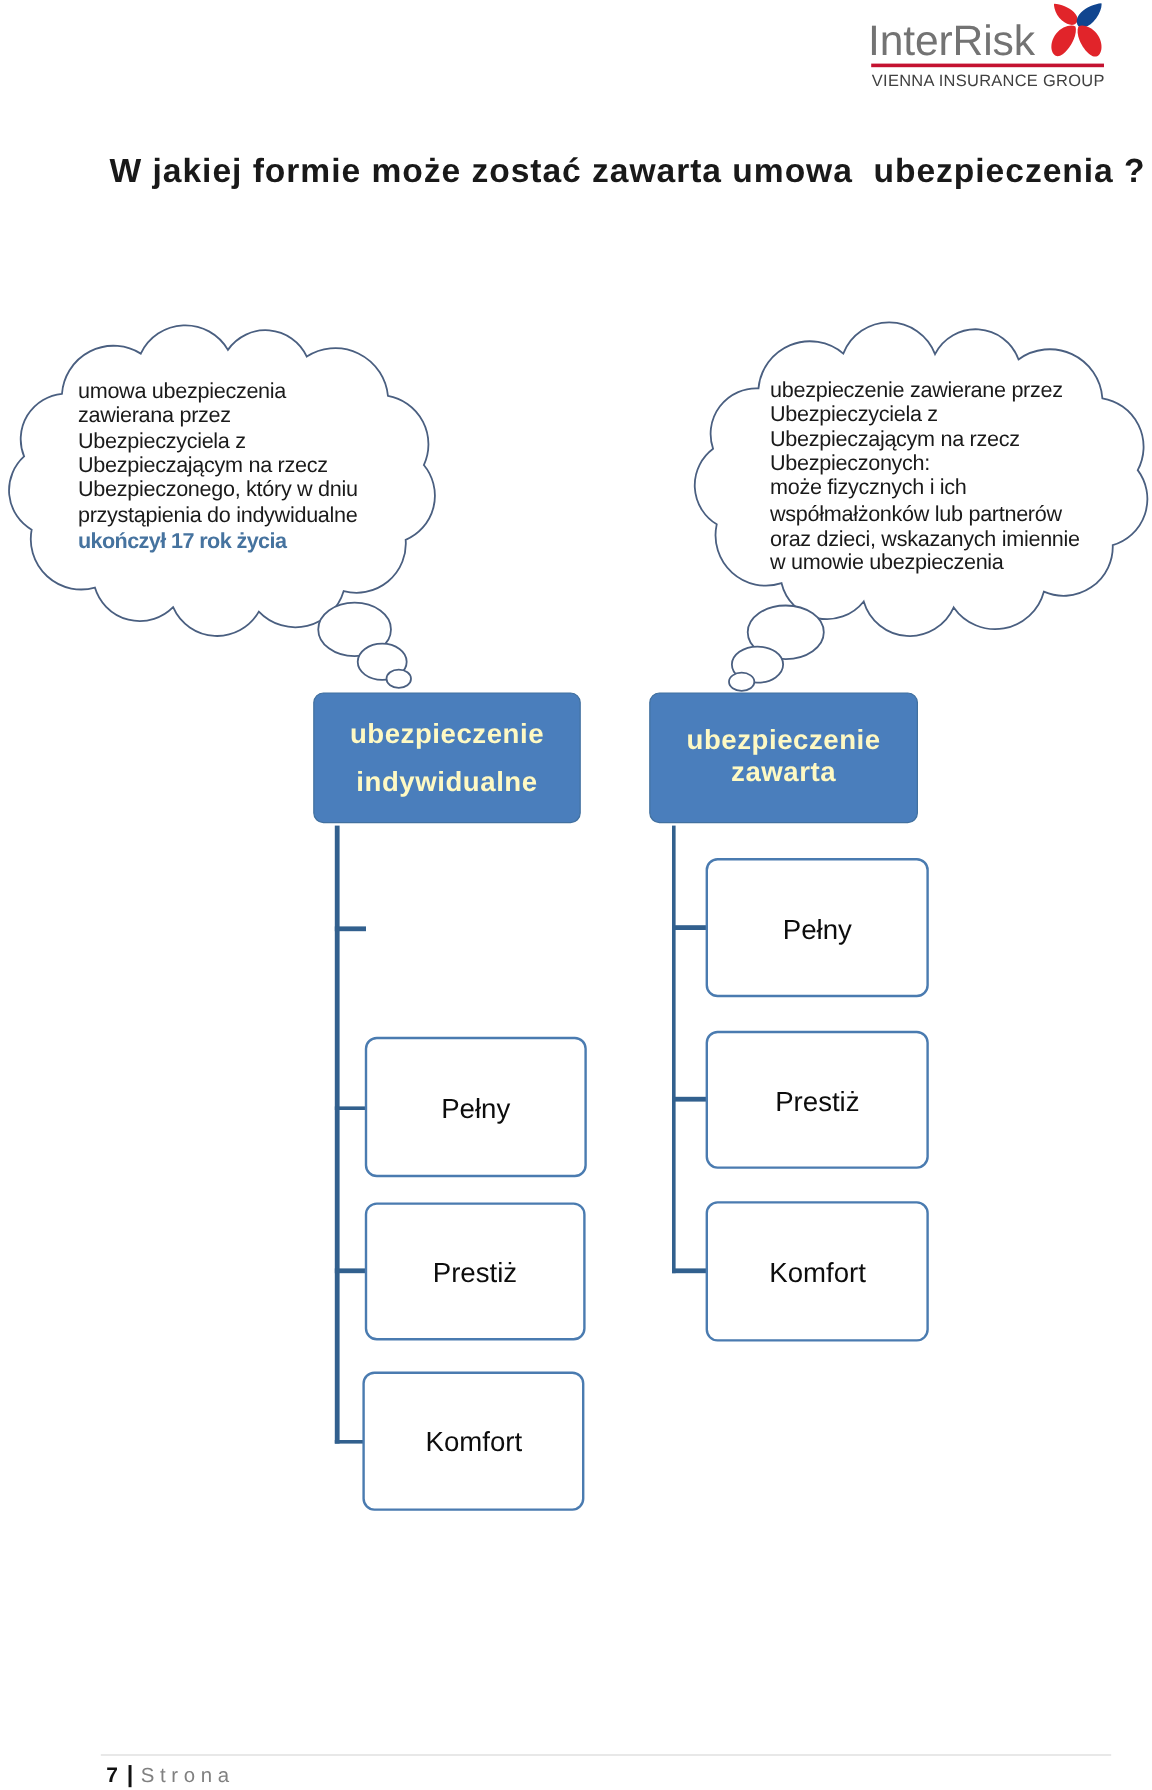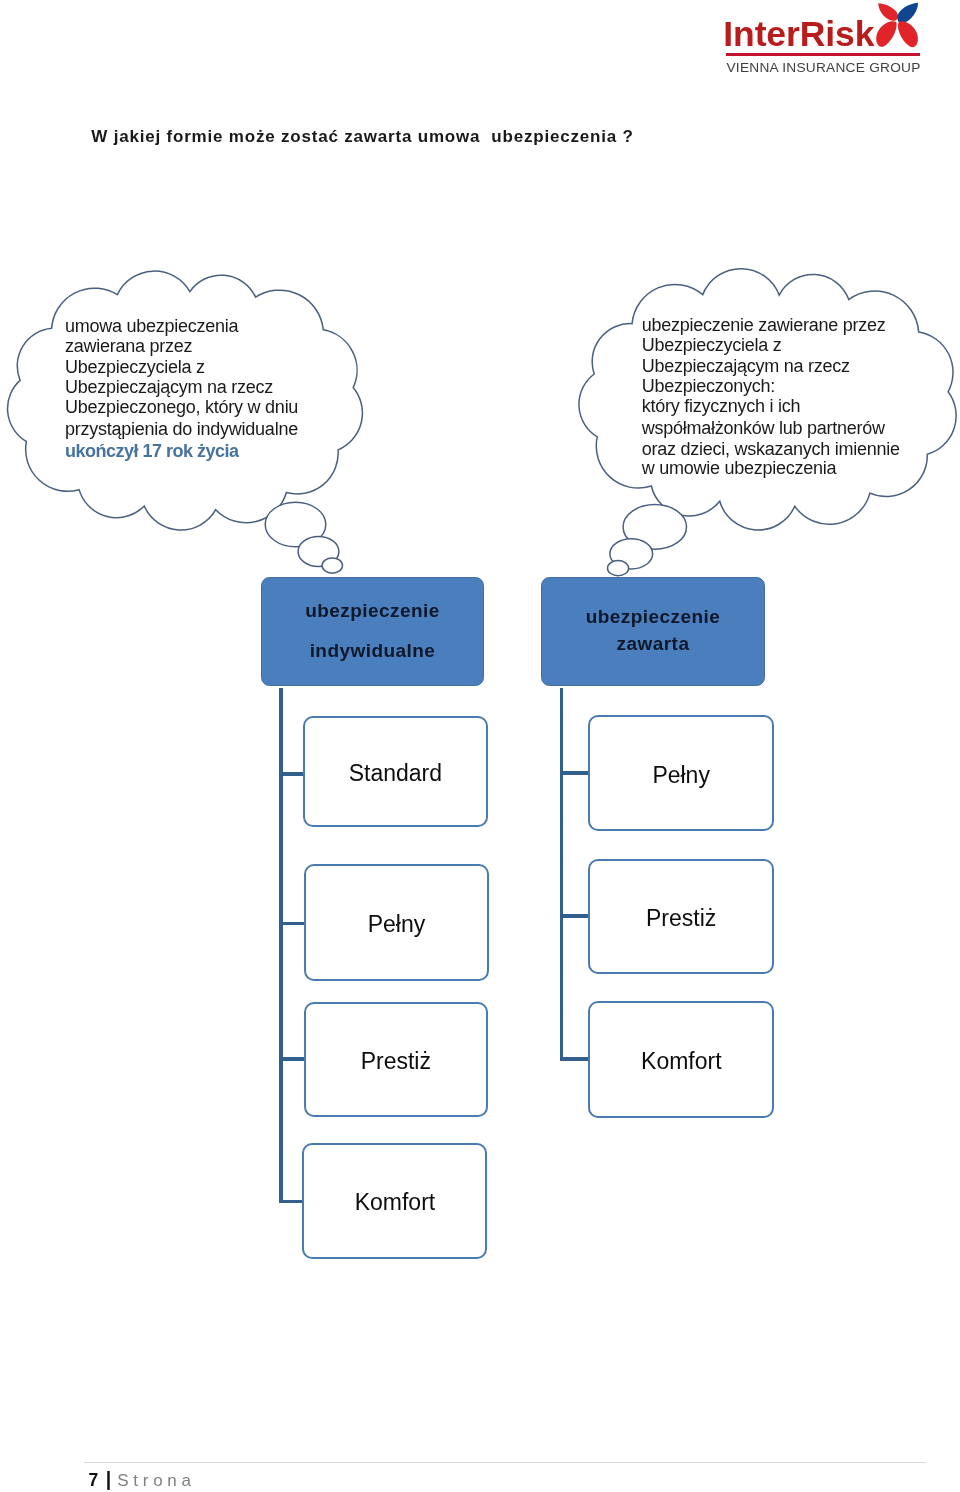--- a/index.html
+++ b/index.html
@@ -1,40 +1,40 @@
 <!DOCTYPE html>
 <html><head>
 <meta charset="utf-8">
 <style>
   html,body{margin:0;padding:0;}
   body{width:960px;height:1492px;background:#ffffff;font-family:"Liberation Sans",sans-serif;position:relative;overflow:hidden;}
   .page{position:absolute;left:0;top:0;width:960px;height:1492px;}
 
   
   #logo{position:absolute;left:725.8px;top:0px;width:200px;height:76px;}
-  #logo .wordmark{position:absolute;left:-2.5px;top:17.2px;font-weight:bold;font-size:35.5px;color:#b91c1c;letter-spacing:-0.1px;line-height:35.5px;white-space:pre;}
+  #logo .wordmark{position:absolute;left:-2.5px;top:17.2px;font-weight:normal;font-size:35.5px;color:#737373;letter-spacing:-0.1px;line-height:35.5px;white-space:pre;}
   #logo .rule{position:absolute;left:0;top:52.9px;width:194px;height:3px;background:#c41230;}
   #logo .sub{position:absolute;left:0.7px;top:60.6px;font-size:13.7px;color:#404040;letter-spacing:0.25px;line-height:14px;white-space:pre;}
   #logo .mark{position:absolute;left:148.2px;top:2px;}
 
   
-  #heading{position:absolute;left:91.3px;top:126.5px;font-weight:bold;font-size:17px;color:#191919;letter-spacing:0.8px;white-space:pre;}
+  #heading{position:absolute;left:91.3px;top:126.5px;font-weight:bold;font-size:28px;color:#191919;letter-spacing:0.8px;white-space:pre;}
 
   
   .cloud{position:absolute;}
   .cloudtext{position:absolute;font-size:18px;letter-spacing:-0.25px;color:#1a1a1a;line-height:20.3px;white-space:pre;}
   #c1text div:nth-child(6){margin-top:1.4px;}
   #c1text div:nth-child(7){margin-top:2.0px;}
   #c2text div:nth-child(6){margin-top:1.4px;}
   #c2text div:nth-child(7){margin-top:1.0px;}
   #c2text div:nth-child(8){margin-top:-1.5px;}
   .hl{color:#46739f;font-weight:bold;letter-spacing:-0.5px;}
 
   
-  .bluebox{position:absolute;background:#4a7ebc;border:1px solid #41709f;box-sizing:border-box;border-radius:8.5px;color:#0f172a;font-weight:bold;font-size:19px;letter-spacing:0.45px;text-align:center;}
+  .bluebox{position:absolute;background:#4a7ebc;border:1px solid #41709f;box-sizing:border-box;border-radius:8.5px;color:#fef9c3;font-weight:bold;font-size:23px;letter-spacing:0.45px;text-align:center;}
   .bluebox span{position:absolute;left:0;right:0;}
   
   .wbox{position:absolute;background:#fff;border:2.6px solid #4a7bb0;border-radius:10px;display:flex;align-items:center;justify-content:center;font-size:23px;color:#0d0d0d;box-sizing:border-box;}
   .wbox span{display:block;transform:translateY(1.5px);}
 
   .conn{position:absolute;background:#32608e;}
 
   
   #footrule{position:absolute;left:84.4px;top:1461.6px;width:842px;height:1.2px;background:#dadada;}
   #footer{position:absolute;left:88.5px;top:1468.5px;font-size:17px;letter-spacing:0px;color:#808080;white-space:pre;line-height:20px;}
@@ -72,43 +72,40 @@
     <div class="cloudtext" id="c1text" style="left:65px;top:58px;"><div>umowa ubezpieczenia</div><div>zawierana przez</div><div>Ubezpieczyciela z</div><div>Ubezpieczającym na rzecz</div><div>Ubezpieczonego, który w dniu</div><div>przystąpienia do indywidualne</div><div class="hl">ukończył 17 rok życia</div></div>
   </div>
 
   <div class="cloud" id="cloud2" style="left:570px;top:258px;">
     <svg width="390" height="325" viewBox="0 0 390 325">
       <path id="c2path" fill="#ffffff" stroke="#4a5f80" stroke-width="1.5" stroke-linecap="round" d="M209.20 37.06 A38.00 38.00 0 0 1 278.77 41.53 A44.00 44.00 0 0 1 348.65 73.91 A41.00 41.00 0 0 1 378.10 133.78 A40.00 40.00 0 0 1 357.29 196.26 A41.00 41.00 0 0 1 299.89 235.08 A42.00 42.00 0 0 1 224.76 248.18 A40.00 40.00 0 0 1 149.77 243.21 A39.00 39.00 0 0 1 81.29 227.99 A42.00 42.00 0 0 1 27.27 178.95 A38.00 38.00 0 0 1 24.24 115.98 A38.00 38.00 0 0 1 62.06 65.67 A43.00 43.00 0 0 1 132.73 36.64 A41.00 41.00 0 0 1 209.20 37.06 Z"></path>
       <ellipse cx="84.8" cy="268.9" rx="31.7" ry="22.3" fill="#fff" stroke="#4a5f80" stroke-width="1.5"></ellipse>
       <ellipse cx="61.25" cy="295.85" rx="21.35" ry="15.05" fill="#fff" stroke="#4a5f80" stroke-width="1.5"></ellipse>
       <ellipse cx="48.05" cy="310.15" rx="10.55" ry="7.55" fill="#fff" stroke="#4a5f80" stroke-width="1.5"></ellipse>
     </svg>
-    <div class="cloudtext" id="c2text" style="left:71.7px;top:57px;"><div>ubezpieczenie zawierane przez</div><div>Ubezpieczyciela z</div><div>Ubezpieczającym na rzecz</div><div>Ubezpieczonych:</div><div>który fizycznych i ich</div><div>współmałżonków lub partnerów</div><div>oraz dzieci, wskazanych imiennie</div><div>w umowie ubezpieczenia</div></div>
+    <div class="cloudtext" id="c2text" style="left:71.7px;top:57px;"><div>ubezpieczenie zawierane przez</div><div>Ubezpieczyciela z</div><div>Ubezpieczającym na rzecz</div><div>Ubezpieczonych:</div><div>może fizycznych i ich</div><div>współmałżonków lub partnerów</div><div>oraz dzieci, wskazanych imiennie</div><div>w umowie ubezpieczenia</div></div>
   </div>
 
   <div class="conn" style="left:279.3px;top:688px;width:3.3px;height:515.4px;"></div>
   <div class="conn" style="left:560.2px;top:688px;width:3.1px;height:372.6px;"></div>
   <div class="conn" style="left:279.3px;top:772.1px;width:25.5px;height:3.7px;"></div>
   <div class="conn" style="left:279.3px;top:921.5px;width:25.5px;height:3.9px;"></div>
   <div class="conn" style="left:279.3px;top:1056.7px;width:25.5px;height:3.9px;"></div>
   <div class="conn" style="left:279.3px;top:1199.9px;width:25.5px;height:3.5px;"></div>
   <div class="conn" style="left:560.2px;top:771.3px;width:29px;height:3.7px;"></div>
   <div class="conn" style="left:560.2px;top:913.9px;width:29px;height:4.0px;"></div>
   <div class="conn" style="left:560.2px;top:1056.6px;width:29px;height:4.0px;"></div>
 
   <div class="bluebox" style="left:261px;top:576.5px;width:223px;height:109.5px;">
     <span style="top:13.2px;line-height:40.3px;"><span>ubezpieczenie</span><br><span>indywidualne</span></span>
   </div>
   <div class="bluebox" style="left:541px;top:576.5px;width:224px;height:109.5px;">
     <span style="top:25.4px;line-height:27.3px;"><span>ubezpieczenie</span><br><span>zawarta</span></span>
   </div>
 
-  <div class="wbox" style="left:302.5px;top:715.7px;width:185.8px;height:111.6px;">
-      <span>Standard</span>
-    </div>
   <div class="wbox" style="left:303.8px;top:863.8px;width:185.3px;height:117.6px;">
       <span>Pełny</span>
     </div>
   <div class="wbox" style="left:303.6px;top:1001.6px;width:184.4px;height:115.5px;">
       <span>Prestiż</span>
     </div>
   <div class="wbox" style="left:302.4px;top:1143.2px;width:185.1px;height:115.6px;">
       <span>Komfort</span>
     </div>
 

